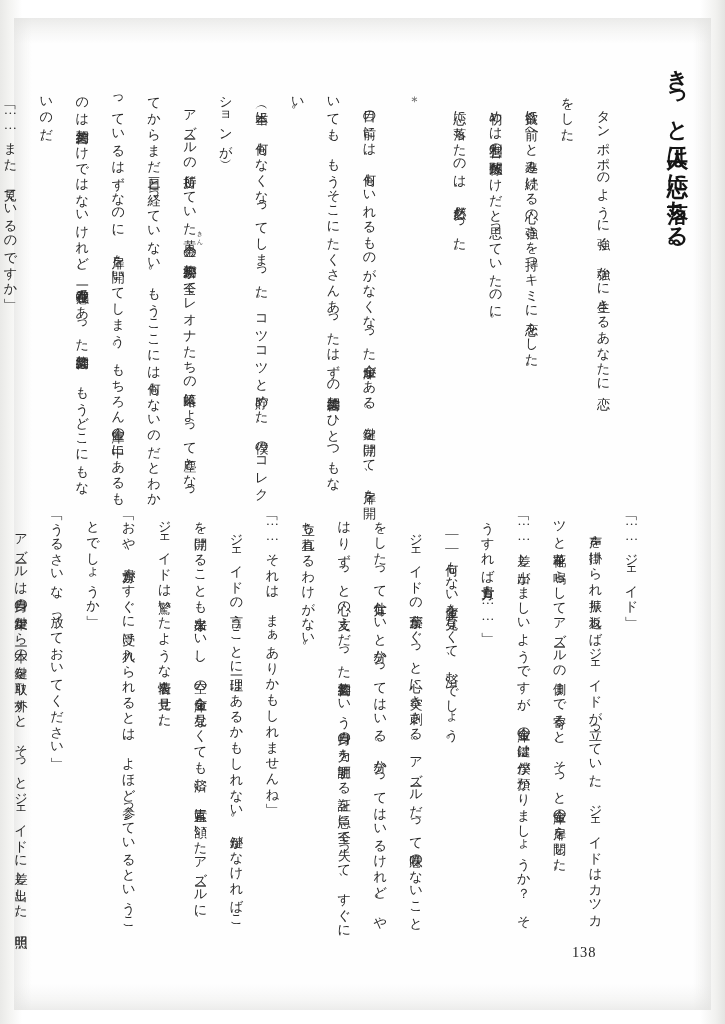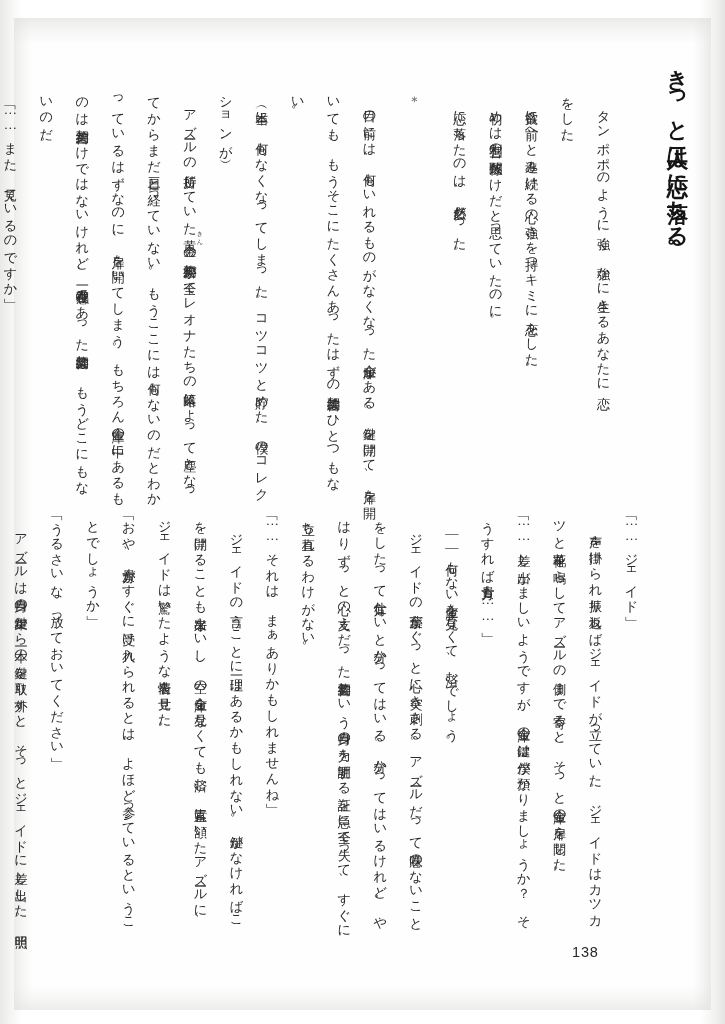--- a/index.html
+++ b/index.html
@@ -143,21 +143,21 @@
   .emdash { letter-spacing: -0.06em; }
 
   
   #folio {
     position: absolute;
     left: 572px;
     top: 944px;
     font-size: 14.5px;
     letter-spacing: 0.06em;
     color: #262626;
-    font-family: Liberation Sans, sans-serif;
+    font-family: Liberation Serif, serif;
   }
 </style>
 </head>
 <body>
 
 <div id="page-root">
 
   <div class="scan-frame"></div>
 
   <div class="page-sheet">

